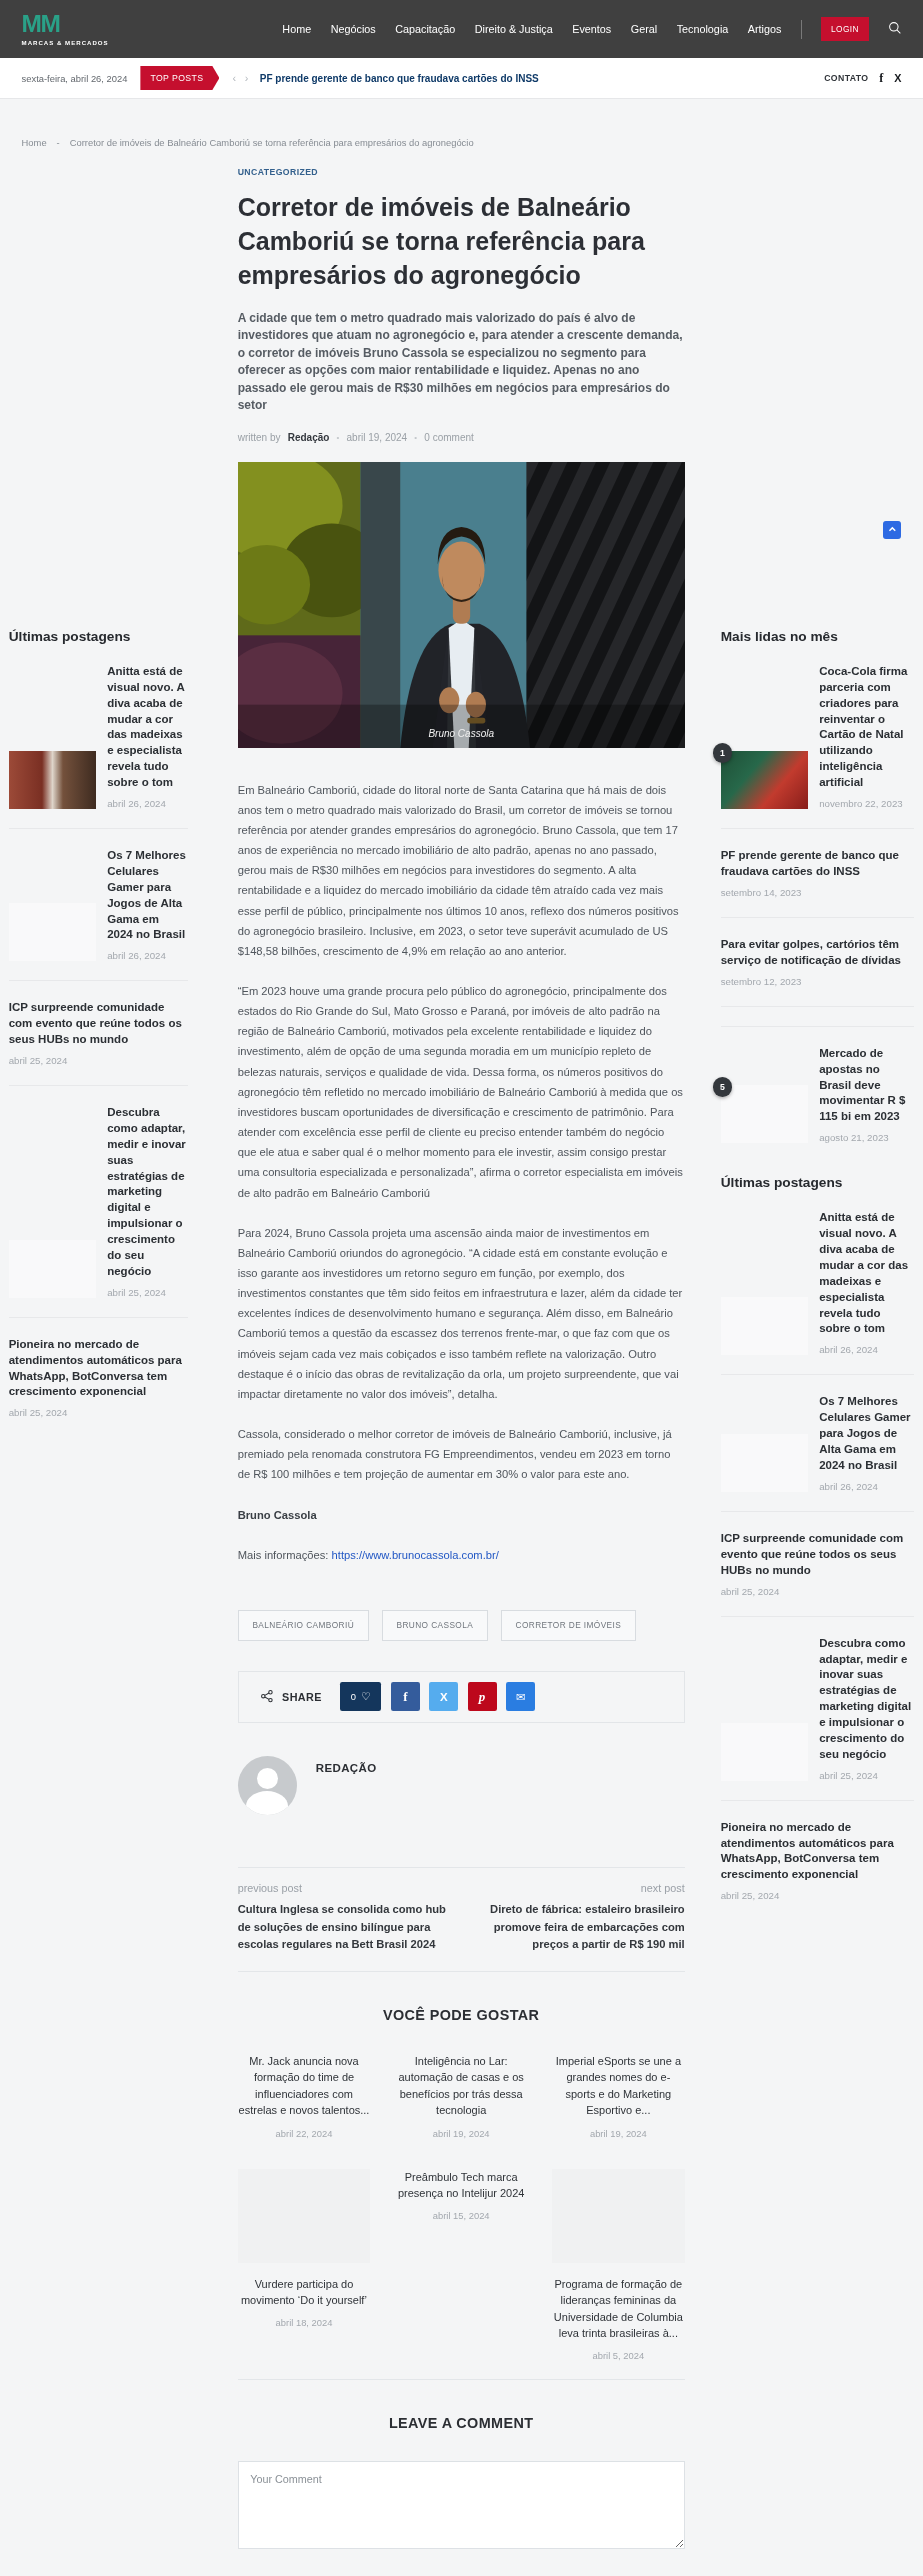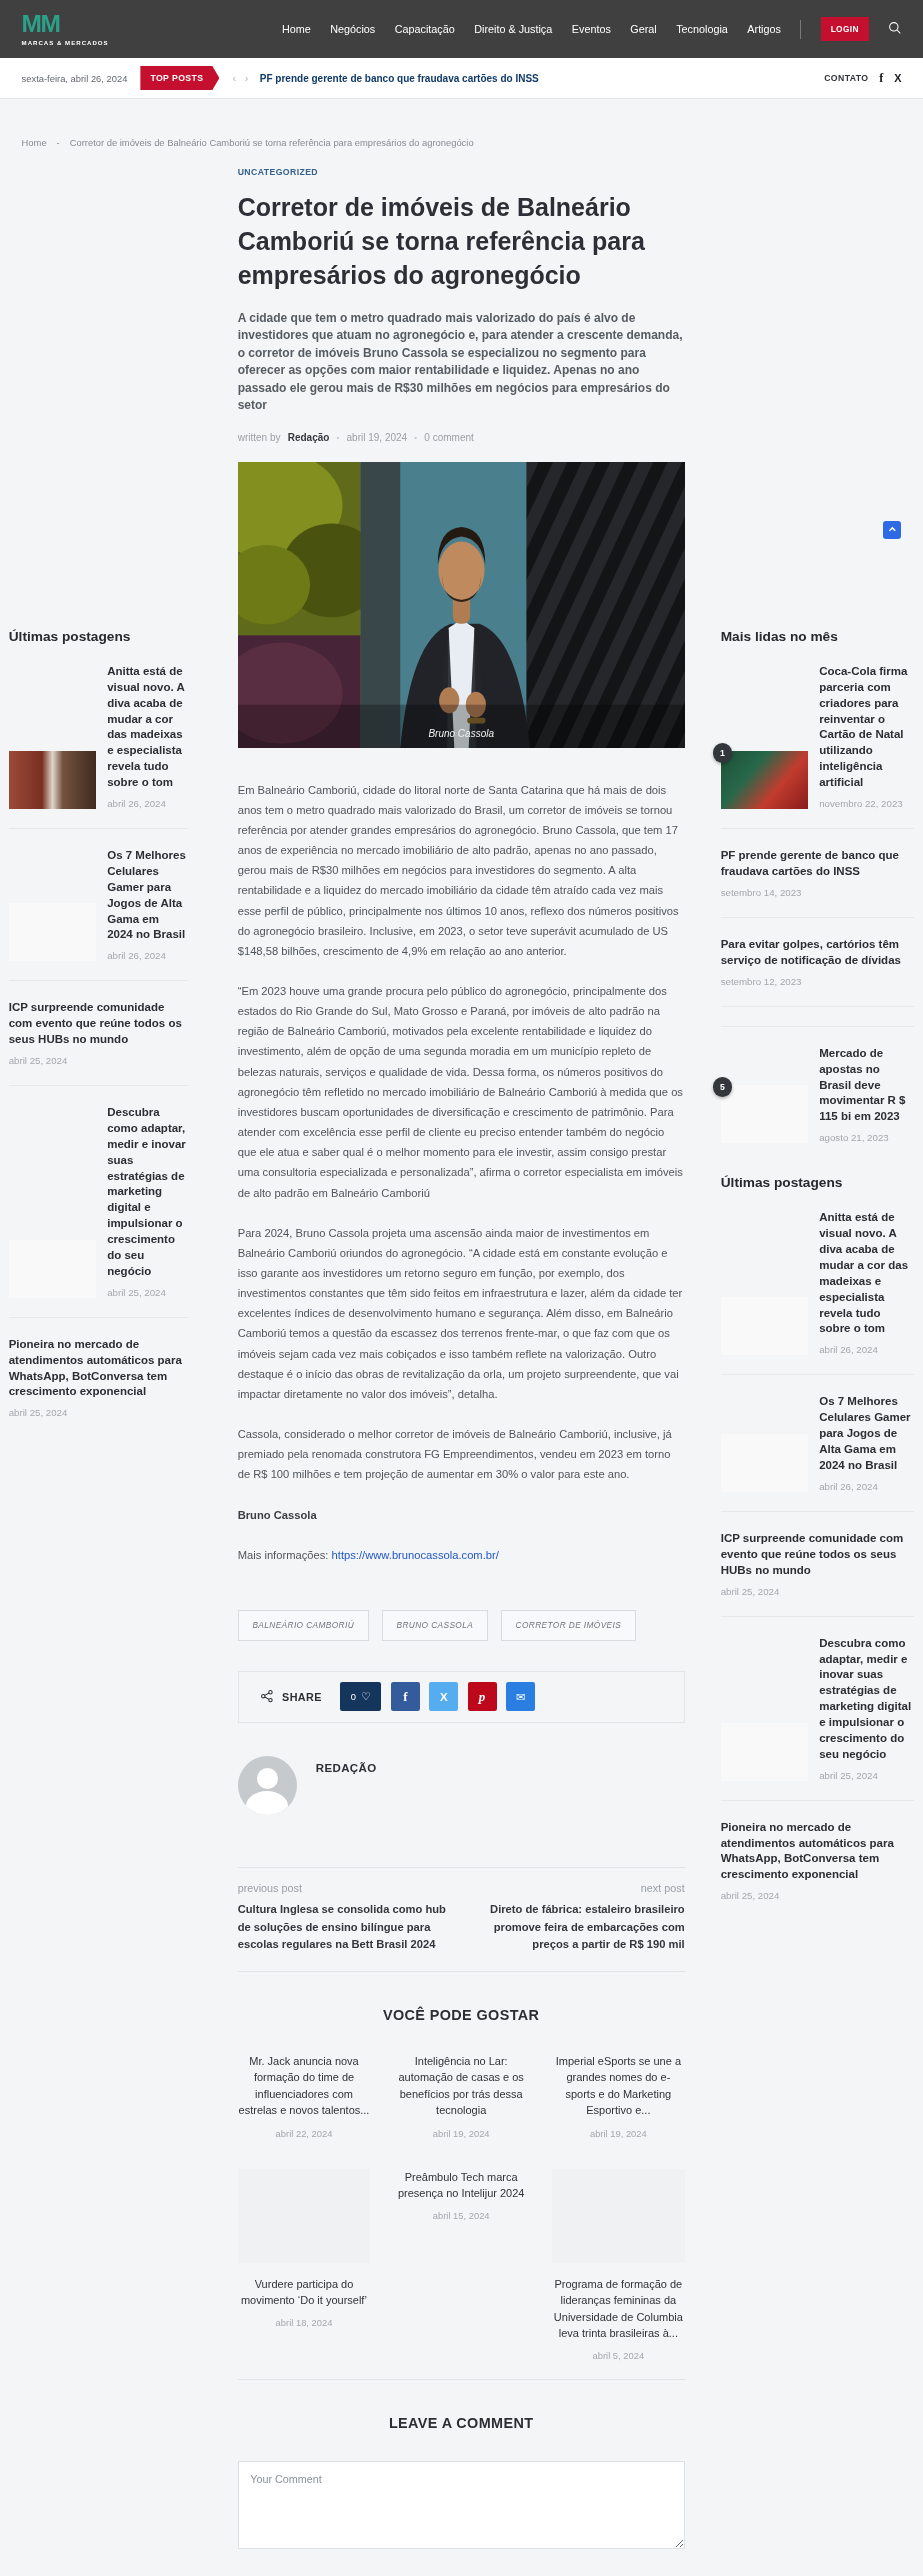--- a/index.html
+++ b/index.html
@@ -8,30 +8,30 @@
 
   
   .site-header{height:58px;background:#404040;display:flex;align-items:center;
                padding:0 21.6px;box-sizing:border-box;}
   .logo{display:flex;flex-direction:column;line-height:1;cursor:pointer;}
   .logo-mm{color:#2aa188;font-size:24.5px;font-weight:bold;letter-spacing:-1.4px;}
   .logo-name{color:#fff;font-size:6.1px;letter-spacing:1px;font-weight:bold;margin-top:2.9px;}
   .main-nav{margin-left:auto;display:flex;align-items:center;gap:19.5px;}
   .nav-link{color:#fff;font-size:10.8px;cursor:pointer;white-space:nowrap;}
   .nav-sep{width:0.7px;height:19px;background:rgba(255,255,255,.3);}
-  .login-btn{background:#c50f2e;color:#fff;font-size:8.3px;font-weight:bold;
+  .login-btn{background:#c50f2e;color:#fff;font-size:8.3px;font-weight:normal;
              padding:7.2px 10px;letter-spacing:0.4px;border:none;cursor:pointer;
              font-family:inherit;}
   .search-btn{background:none;border:none;cursor:pointer;padding:0;display:flex;}
 
   
   .topbar{height:41px;background:#fff;display:flex;align-items:center;padding:0 21.6px;
           border-bottom:0.7px solid #e6e7e9;box-sizing:border-box;font-size:9.4px;}
   .topbar-date{color:#63686e;margin-right:13px;white-space:nowrap;}
-  .top-posts-badge{background:#c50f2e;color:#fff;font-weight:bold;font-size:8.7px;
+  .top-posts-badge{background:#c50f2e;color:#fff;font-weight:normal;font-size:8.7px;
           letter-spacing:0.4px;padding:7.2px 16px 7.2px 10px;
           clip-path:polygon(0 0,calc(100% - 7.2px) 0,100% 50%,calc(100% - 7.2px) 100%,0 100%);}
   .ticker-arrows{color:#b3b8be;margin:0 11.5px 0 13px;display:flex;gap:8.7px;font-size:10.8px;}
   .ticker-arrows span{cursor:pointer;}
   .ticker-title{color:#0f3a68;font-weight:bold;font-size:10px;cursor:pointer;}
   .topbar-right{margin-left:auto;display:flex;align-items:center;gap:10.8px;}
   .contact-link{font-weight:bold;color:#2f3338;font-size:8.7px;letter-spacing:0.4px;cursor:pointer;}
   .soc{color:#16191d;font-weight:bold;cursor:pointer;font-size:10.8px;}
   .soc.fb{font-family:"Liberation Serif",serif;font-size:12.3px;}
 
@@ -54,21 +54,21 @@
   .meta .author{color:#34383e;font-weight:bold;cursor:pointer;}
   .meta .dot{color:#c3c7cb;font-size:8px;}
   .hero{position:relative;height:286px;margin:19px 0 32px;overflow:hidden;}
   .hero svg{display:block;width:100%;height:100%;}
   .hero-caption{position:absolute;bottom:8.7px;left:0;right:0;text-align:center;
                 color:#f1f1f1;font-style:italic;font-size:10px;}
   .article-body p{font-size:11.2px;color:#4f555c;line-height:1.8;margin:0 0 20px;}
   .article-body .subhead{font-weight:bold;color:#3a3f45;}
   .ext-link{color:#2157c4;cursor:pointer;text-decoration:none;}
 
-  .tags{display:flex;gap:13px;margin-top:45px;font-style:italic;}
+  .tags{display:flex;gap:13px;margin-top:45px;}
   .tag{border:0.7px solid #d8dce0;background:#f8f9fa;color:#70767d;font-size:8.3px;
        letter-spacing:0.4px;padding:9.4px 13.7px;cursor:pointer;white-space:nowrap;}
 
   .share-box{border:0.7px solid #e2e5e8;margin-top:30px;padding:10.8px 16px;display:flex;
              align-items:center;gap:9.4px;}
   .share-label{font-weight:bold;font-size:10.8px;color:#2b2e33;letter-spacing:0.4px;
                margin:0 8.7px 0 5.8px;display:flex;align-items:center;gap:7.2px;}
   .like-btn{background:#14365c;color:#fff;border-radius:2.2px;height:29px;padding:0 10.8px;
             display:flex;align-items:center;gap:5px;font-size:9.4px;cursor:pointer;border:none;}
   .like-btn .heart{font-family:"DejaVu Sans",sans-serif;font-size:10.8px;}

